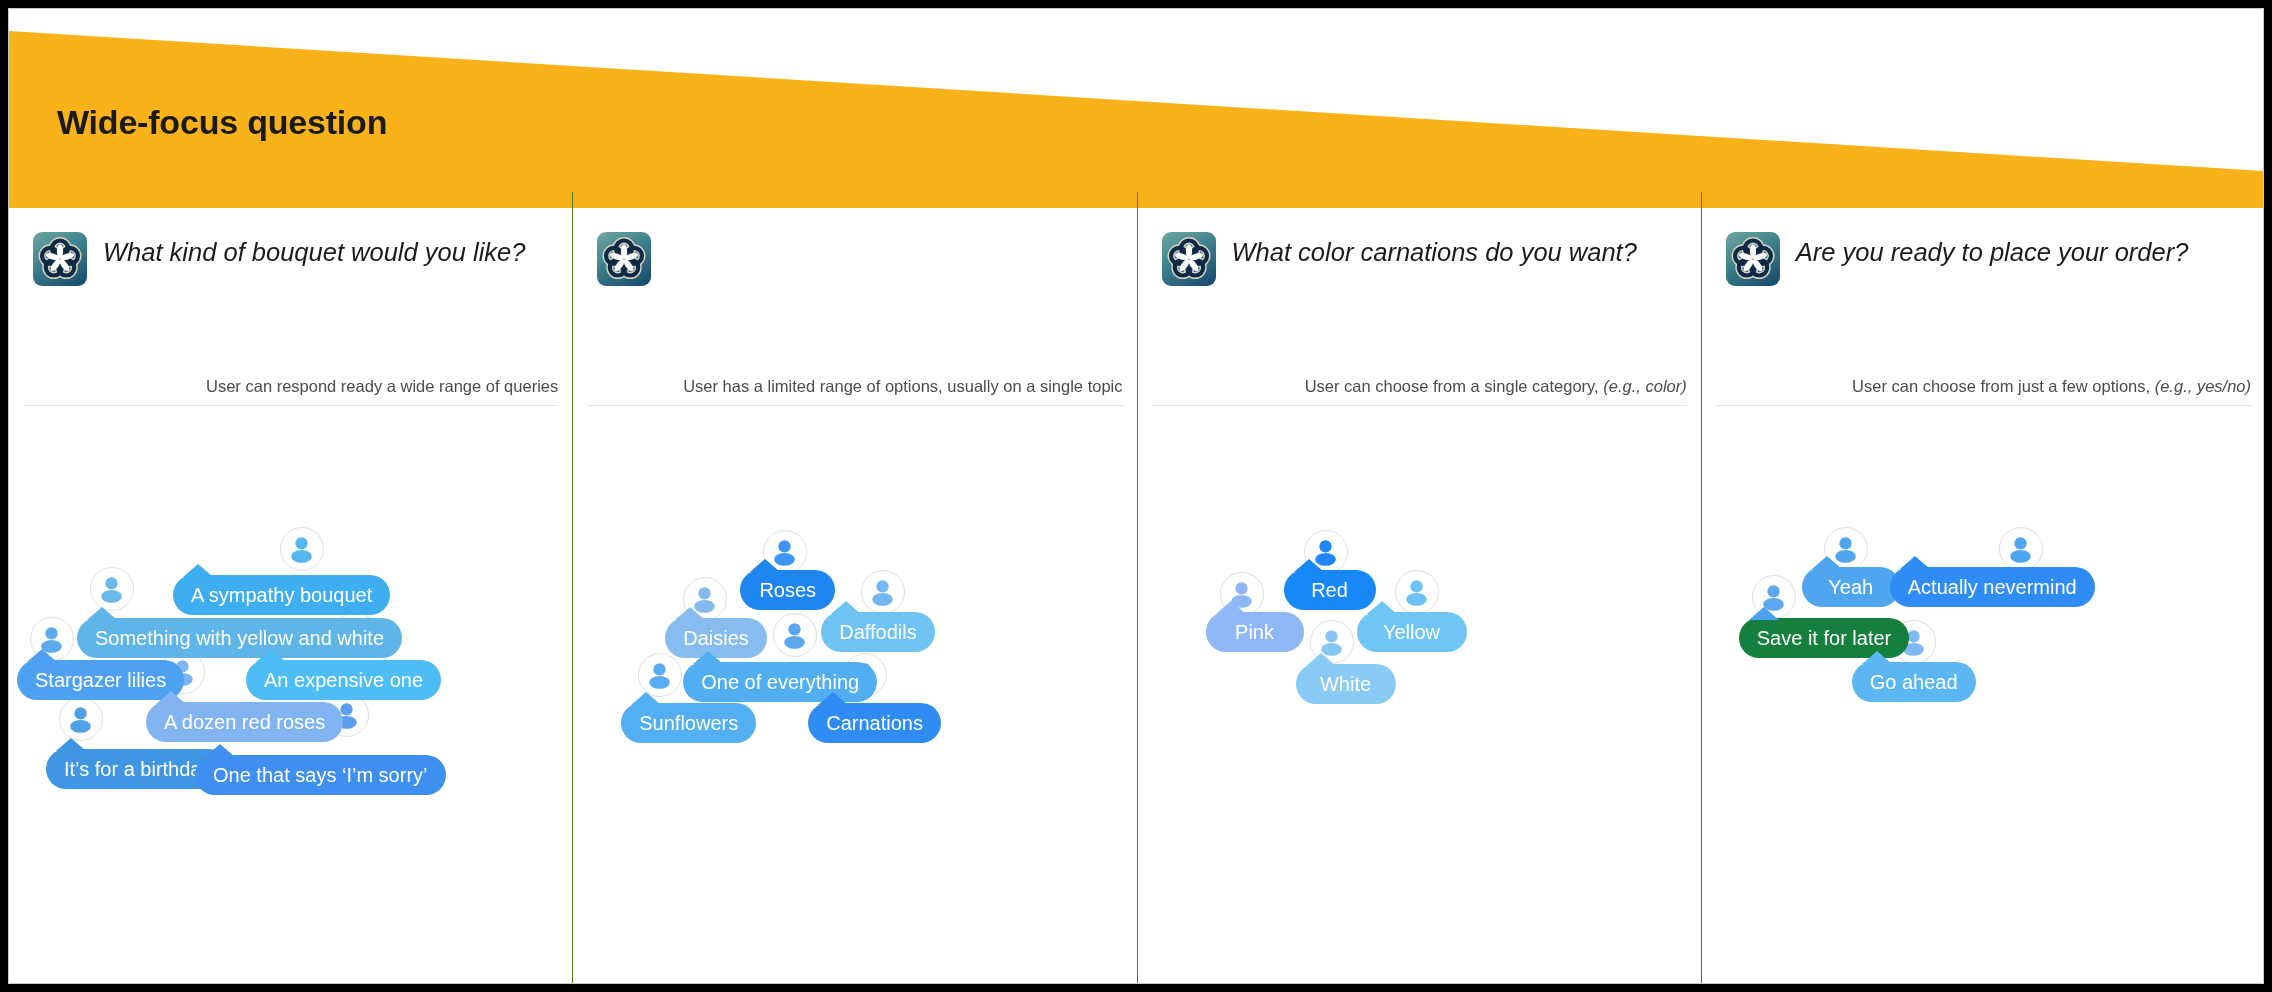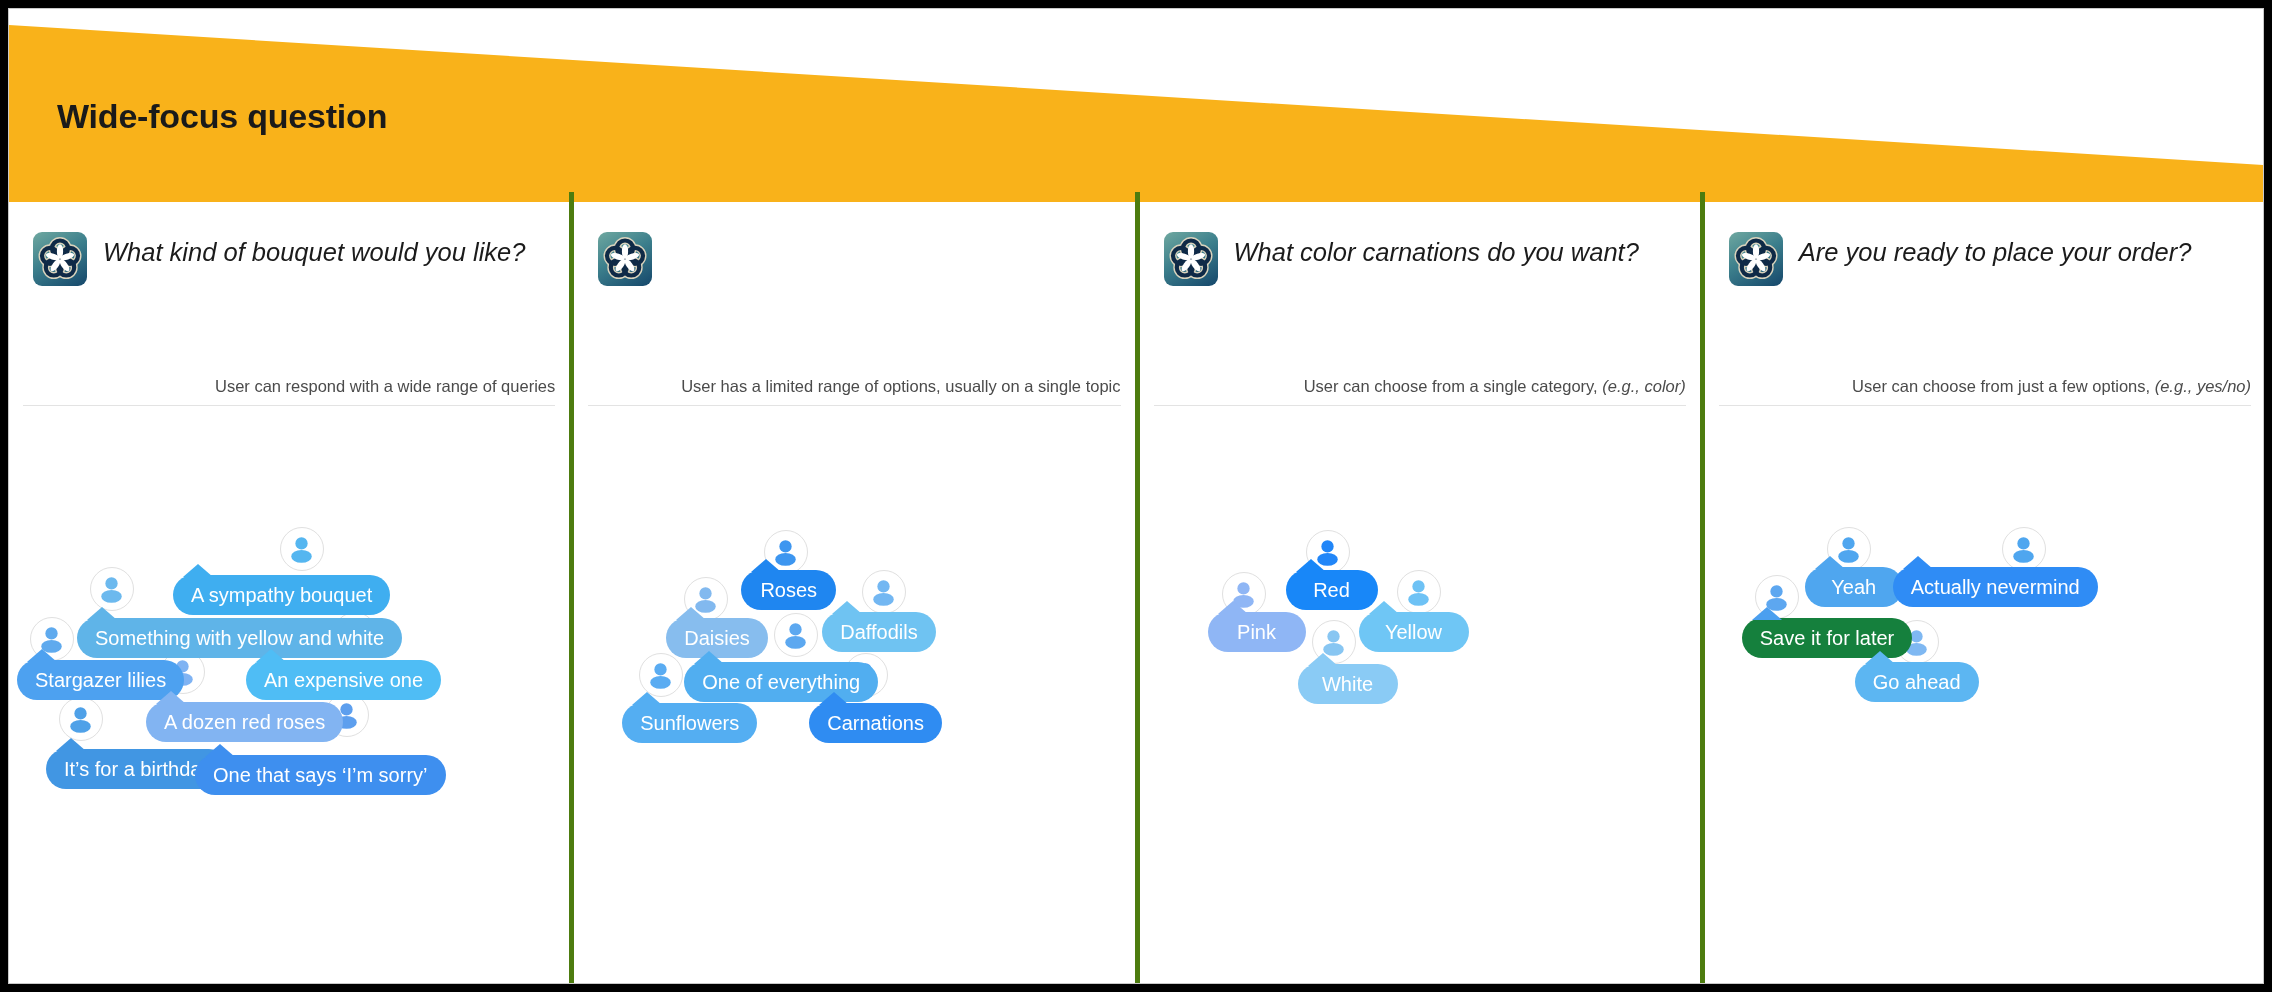--- a/index.html
+++ b/index.html
@@ -13,21 +13,21 @@
     position: absolute;
     left: 8px; top: 8px;
     width: 2256px; height: 976px;
     background: #ffffff;
     border: 1px solid #c9c9c9;
     overflow: hidden;
   }
   
   #header {
     position: absolute;
-    left: 0; top: 10px;
+    left: 0; top: 16px;
     width: 2256px; height: 164px;
   }
   #wedge { position:absolute; left:0; top:0; width:2256px; height:183px; }
   .hdr-label {
     position: absolute;
     font-size: 34px;
     font-weight: bold;
     color: #1a1a1a;
     letter-spacing: -0.2px;
     white-space: nowrap;
@@ -39,21 +39,21 @@
   #cols {
     position: absolute;
     left: 0; top: 183px;
     width: 2256px; height: 793px;
     display: flex;
   }
   .col {
     position: relative;
     flex: 1 1 0;
     height: 100%;
-    border-right: 5px solid #4d7c0f;
+    border-right: 1px solid #4d7c0f;
   }
   .col:last-child { border-right: none; }
 
   .qrow {
     position: absolute;
     left: 24px; right: 18px; top: 40px;
     display: flex;
     align-items: flex-start;
     gap: 16px;
   }
@@ -163,21 +163,21 @@
         <ellipse cx="4.5" cy="6.2" rx="3.1" ry="7.2" transform="rotate(144 4.5 6.2)"></ellipse>
         <ellipse cx="-4.5" cy="6.2" rx="3.1" ry="7.2" transform="rotate(216 -4.5 6.2)"></ellipse>
         <ellipse cx="-7.2" cy="-2.4" rx="3.1" ry="7.2" transform="rotate(288 -7.2 -2.4)"></ellipse>
       </g>
     </g>
   </svg>
           </div>
           <div class="qtext">What kind of bouquet would you like?</div>
         </div>
         <div class="caption-wrap">
-          <div class="caption"><span>User can respond with a wide range of queries</span></div>
+          <div class="caption"><span>User can respond ready a wide range of queries</span></div>
         </div>
         <div class="canvas">
           <div class="avatar" style="left: 271px; top: 105px; width: 44px; height: 44px;">
             <svg width="41" height="41" viewBox="0 0 44 44">
     <circle cx="22" cy="16.5" r="6.6" fill="#55B6F0"></circle>
     <ellipse cx="22" cy="30.5" rx="11" ry="6.9" fill="#55B6F0"></ellipse>
   </svg>
           </div>
           <div class="avatar" style="left: 81px; top: 145px; width: 44px; height: 44px;">
             <svg width="41" height="41" viewBox="0 0 44 44">

